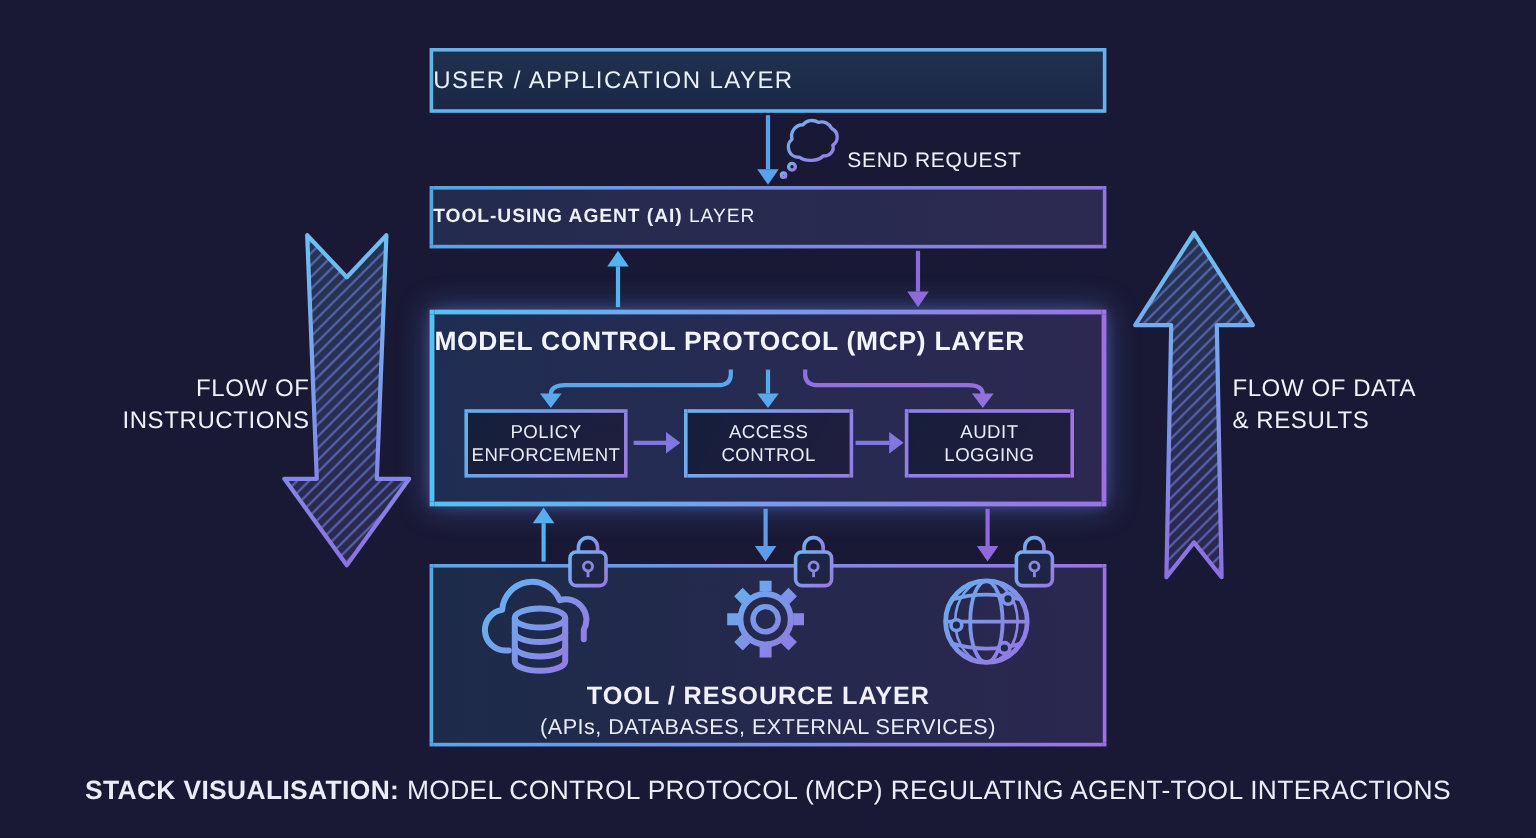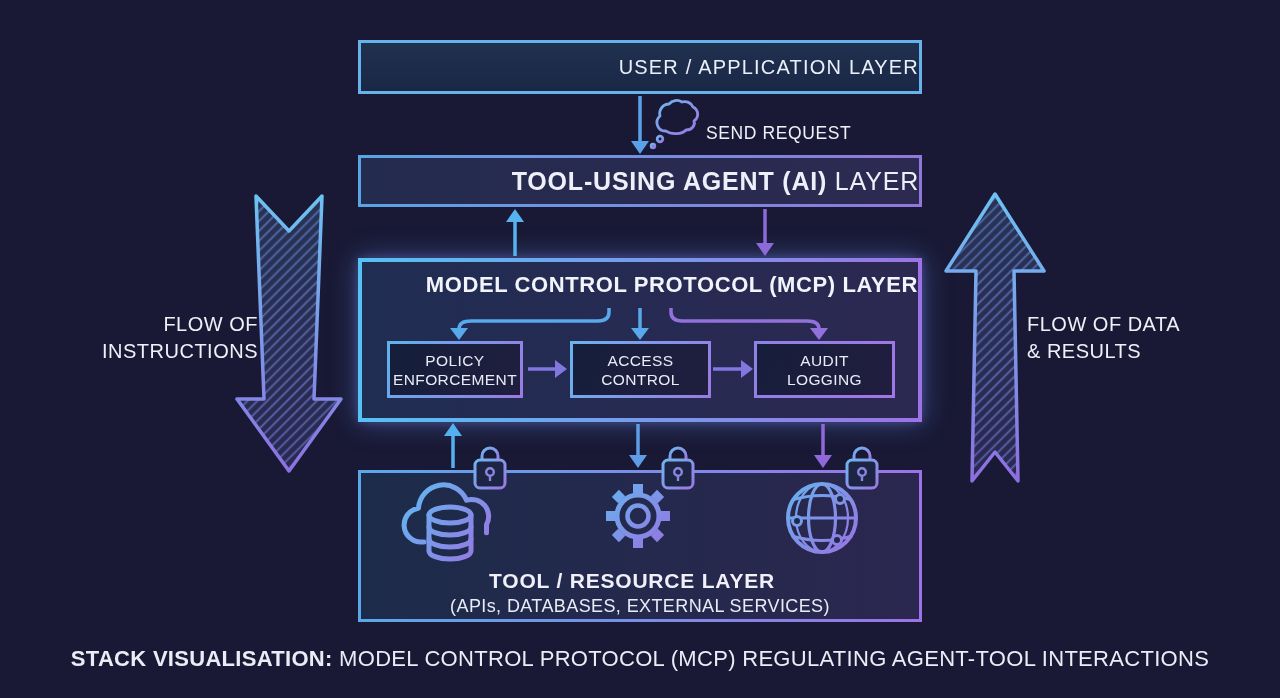--- a/index.html
+++ b/index.html
@@ -1,25 +1,25 @@
 <!DOCTYPE html>
 <html><head>
 <meta charset="utf-8">
 <style>
   html,body{margin:0;padding:0;background:#191935;}
   .canvas{position:relative;width:1280px;height:698px;background:#191935;overflow:hidden;
           font-family:"Liberation Sans",sans-serif;color:#edf0f8;}
-  .box{position:absolute;box-sizing:border-box;display:flex;align-items:center;justify-content:flex-end;padding-left:48px;}
+  .box{position:absolute;box-sizing:border-box;display:flex;align-items:center;justify-content:flex-start;}
   .user-box{left:358px;top:40px;width:564px;height:54px;border:3px solid #66b2ea;
             background:linear-gradient(180deg,#20304f,#1a2846);
             font-size:20px;letter-spacing:1.2px;color:#eaf0fa;}
   .agent-box{left:358px;top:155px;width:564px;height:52px;border:3px solid;
             border-image:linear-gradient(90deg,#5aa4e6,#9177dc) 1;
             background:linear-gradient(90deg,#232b4e,#2d2a52);
-            font-size:25px;letter-spacing:0.8px;}
+            font-size:16px;letter-spacing:0.8px;}
   .mcp-box{left:358px;top:258px;width:564px;height:164px;border:4px solid;
             border-image:linear-gradient(90deg,#54c2f2,#9b73e6) 1;
             background:linear-gradient(90deg,#202d52,#2c2852);
             box-shadow:0 0 26px rgba(100,160,255,.38),0 0 10px rgba(150,120,240,.30);
             align-items:flex-start;}
   .mcp-title{margin-top:10px;font-size:22px;font-weight:bold;letter-spacing:0.6px;color:#f2f4fb;}
   .sub-box{position:absolute;box-sizing:border-box;height:57px;border:3px solid;
             background:linear-gradient(120deg,rgba(16,26,50,.75),rgba(30,26,56,.75));
             display:flex;flex-direction:column;align-items:center;justify-content:center;
             font-size:15.5px;line-height:19px;color:#e8ecf6;letter-spacing:0.4px;text-align:center;}

